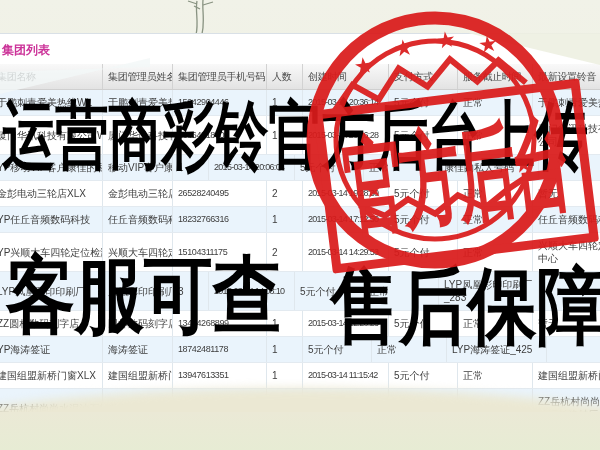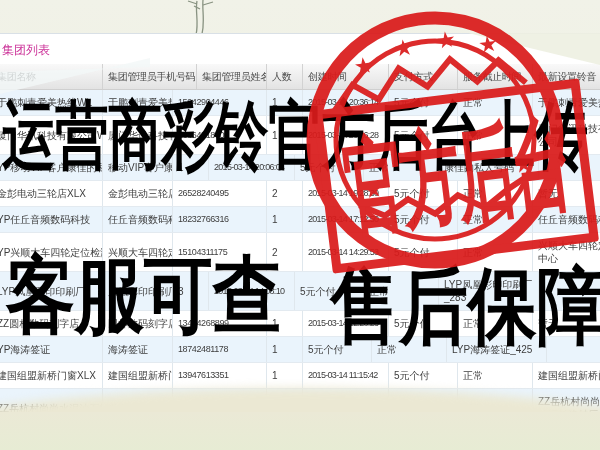--- a/index.html
+++ b/index.html
@@ -14,21 +14,21 @@
     position:absolute;left:468px;top:33px;width:132px;height:32px;z-index:2;
     background:#edefe1;opacity:.9;
     clip-path:polygon(0 0,100% 0,100% 100%);
   }
   
   .panel{
     position:absolute;left:0;top:33px;width:600px;height:372px;background:#ffffff;
     border-top:1px solid #d9e0e6;z-index:1;
   }
   .panel-title{
-    position:absolute;left:2px;top:8px;font-size:12px;font-weight:normal;color:#cc3399;
+    position:absolute;left:2px;top:8px;font-size:12px;font-weight:bold;color:#cc3399;
     letter-spacing:0;
   }
   .streak{
     position:absolute;left:0;top:20px;width:150px;height:50px;z-index:3;
     background:rgba(243,247,248,.8);
     clip-path:polygon(0 80%, 100% 8%, 100% 26%, 0 36%);
     pointer-events:none;
   }
   
   .g-table{position:absolute;left:-8px;top:30px;width:660px;z-index:1;}
@@ -92,22 +92,22 @@
       <path d="M30,9 L24,6"></path>
     </g>
   </svg>
 
   <div class="panel">
     <div class="panel-title">集团列表</div>
     <div class="streak"></div>
     <div class="g-table" id="g-table">
         <div class="t-row t-head">
           <div class="cell c1">集团名称</div>
+          <div class="cell c2">集团管理员姓名</div>
           <div class="cell c3">集团管理员手机号码</div>
-          <div class="cell c2">集团管理员姓名</div>
           <div class="cell c4">人数</div>
           <div class="cell c5">创建时间</div>
           <div class="cell c6">支付方式</div>
           <div class="cell c7">服务截止时间</div>
           <div class="cell c8">最新设置铃音</div>
         </div>
         <div class="t-row">
           <div class="cell c1">于鹏刺青爱美热线WL</div>
           <div class="cell c2">于鹏刺青爱美热线</div>
           <div class="cell c3">15942904446</div>

